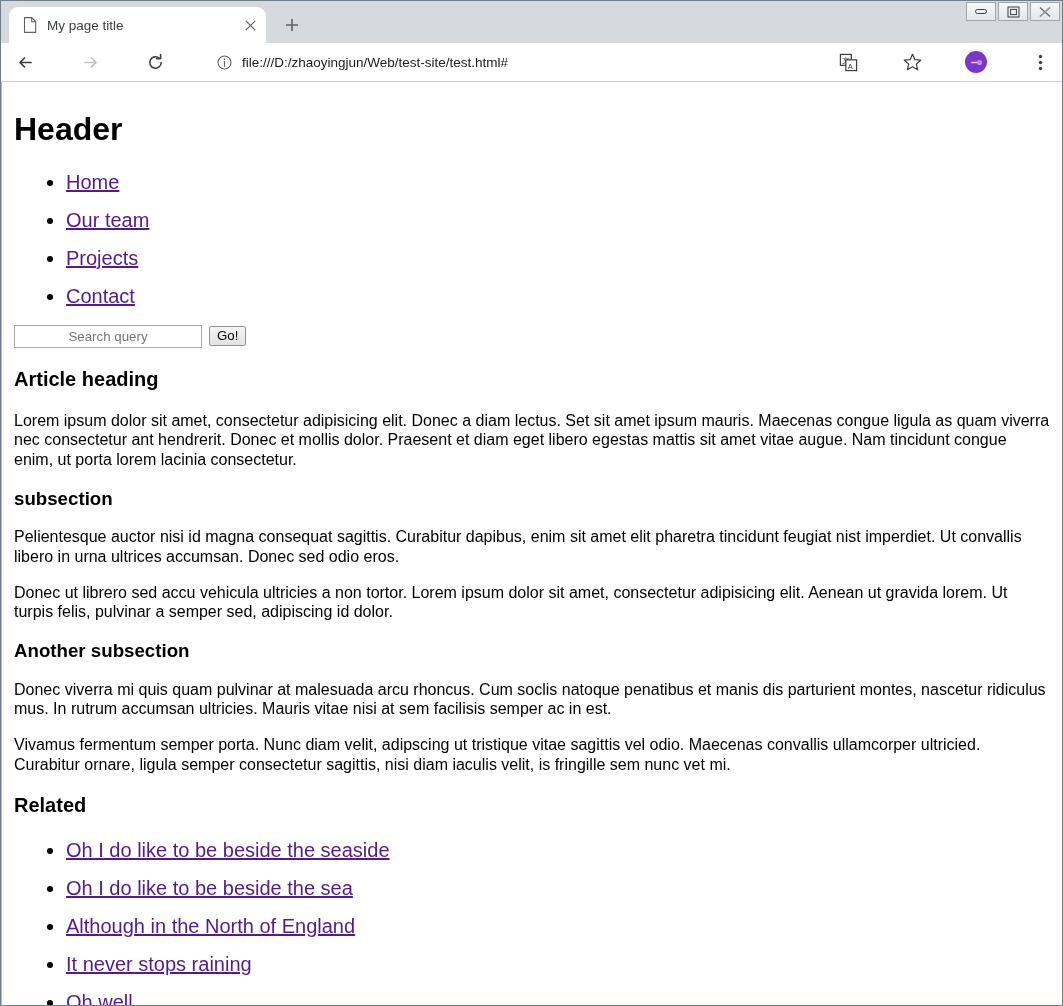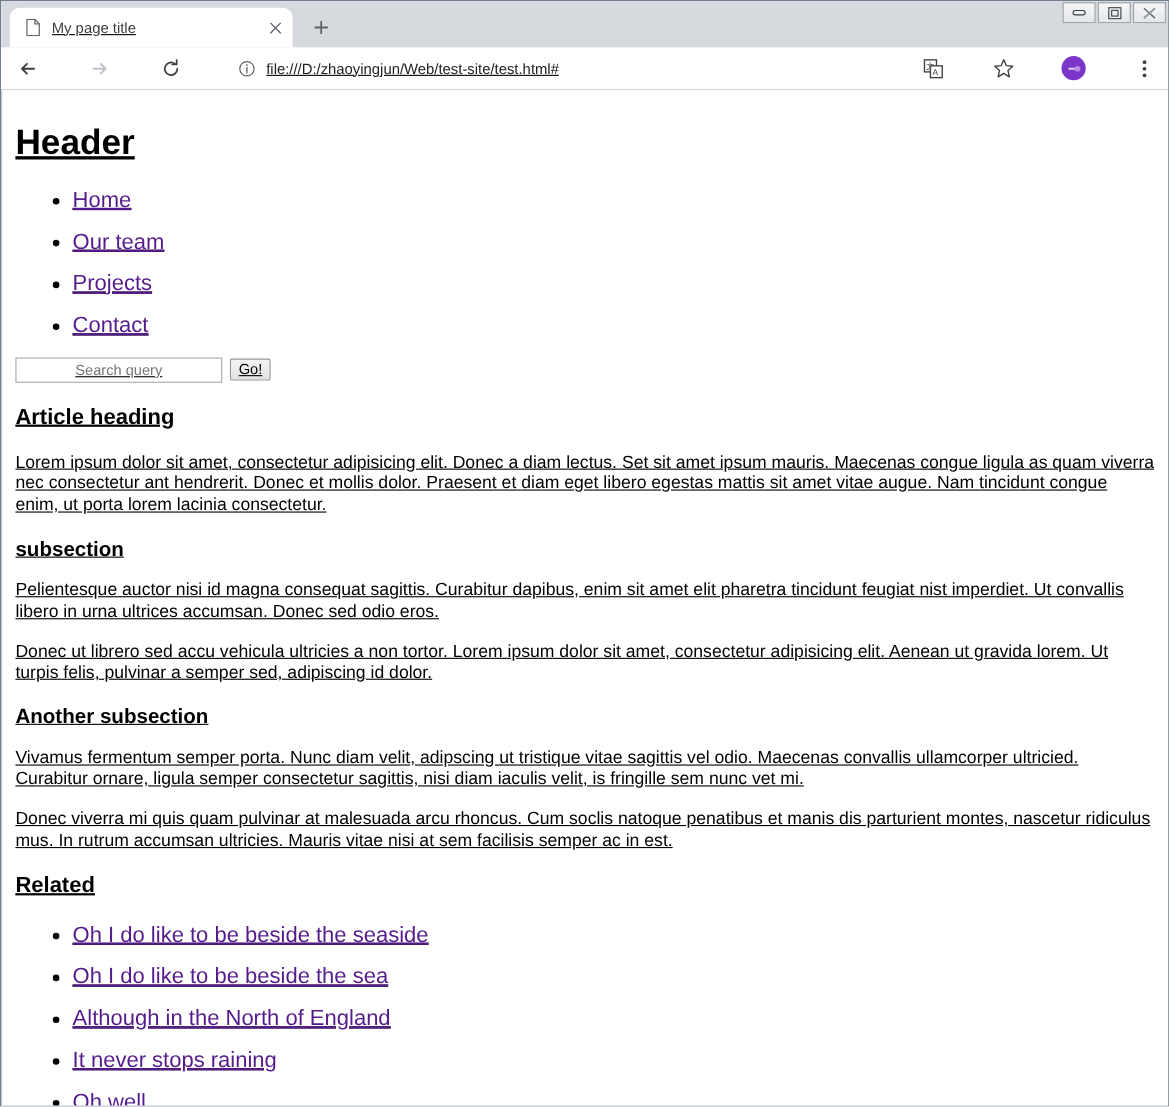--- a/index.html
+++ b/index.html
@@ -13,21 +13,20 @@
   }
 
   #window {
     position: relative;
     width: 1063px;
     height: 1006px;
     overflow: hidden;
     background: #ffffff;
     box-sizing: border-box;
     border: 1px solid #6f7d8c;
-    text-decoration: underline;
   }
 
   
   .tabstrip {
     position: relative;
     height: 42px;
     background: #d6dade;
     box-sizing: border-box;
     padding-left: 8px;
     display: flex;
@@ -403,22 +402,22 @@
           <p class="page-p">Lorem ipsum dolor sit amet, consectetur adipisicing elit. Donec a diam lectus. Set sit amet ipsum mauris. Maecenas congue ligula as quam viverra nec consectetur ant hendrerit. Donec et mollis dolor. Praesent et diam eget libero egestas mattis sit amet vitae augue. Nam tincidunt congue enim, ut porta lorem lacinia consectetur.</p>
 
           <section>
             <h3 class="page-h3">subsection</h3>
             <p class="page-p">Pelientesque auctor nisi id magna consequat sagittis. Curabitur dapibus, enim sit amet elit pharetra tincidunt feugiat nist imperdiet. Ut convallis libero in urna ultrices accumsan. Donec sed odio eros.</p>
             <p class="page-p">Donec ut librero sed accu vehicula ultricies a non tortor. Lorem ipsum dolor sit amet, consectetur adipisicing elit. Aenean ut gravida lorem. Ut turpis felis, pulvinar a semper sed, adipiscing id dolor.</p>
           </section>
 
           <section>
             <h3 class="page-h3">Another subsection</h3>
+            <p class="page-p">Donec viverra mi quis quam pulvinar at malesuada arcu rhoncus. Cum soclis natoque penatibus et manis dis parturient montes, nascetur ridiculus mus. In rutrum accumsan ultricies. Mauris vitae nisi at sem facilisis semper ac in est.</p>
             <p class="page-p">Vivamus fermentum semper porta. Nunc diam velit, adipscing ut tristique vitae sagittis vel odio. Maecenas convallis ullamcorper ultricied. Curabitur ornare, ligula semper consectetur sagittis, nisi diam iaculis velit, is fringille sem nunc vet mi.</p>
-            <p class="page-p">Donec viverra mi quis quam pulvinar at malesuada arcu rhoncus. Cum soclis natoque penatibus et manis dis parturient montes, nascetur ridiculus mus. In rutrum accumsan ultricies. Mauris vitae nisi at sem facilisis semper ac in est.</p>
           </section>
         </article>
 
         <aside>
           <h2 class="page-h2">Related</h2>
           <ul class="page-ul">
             <li><a class="page-link" href="#">Oh I do like to be beside the seaside</a></li>
             <li><a class="page-link" href="#">Oh I do like to be beside the sea</a></li>
             <li><a class="page-link" href="#">Although in the North of England</a></li>
             <li><a class="page-link" href="#">It never stops raining</a></li>

